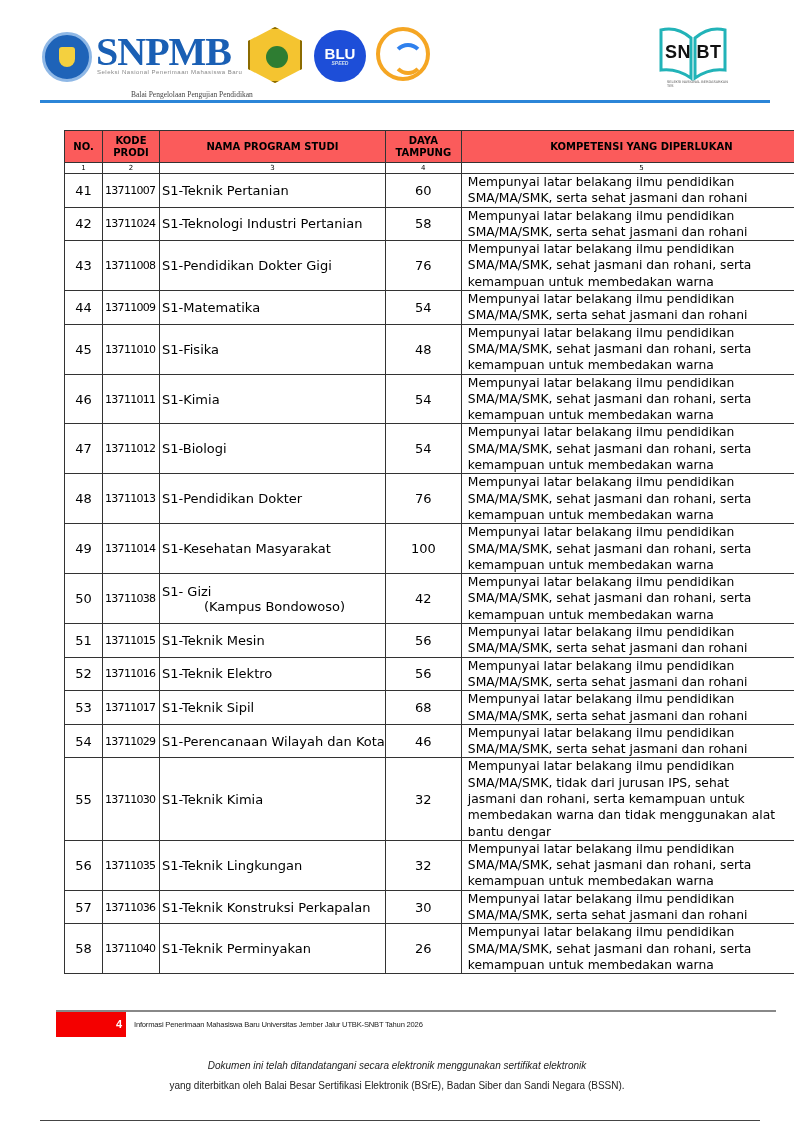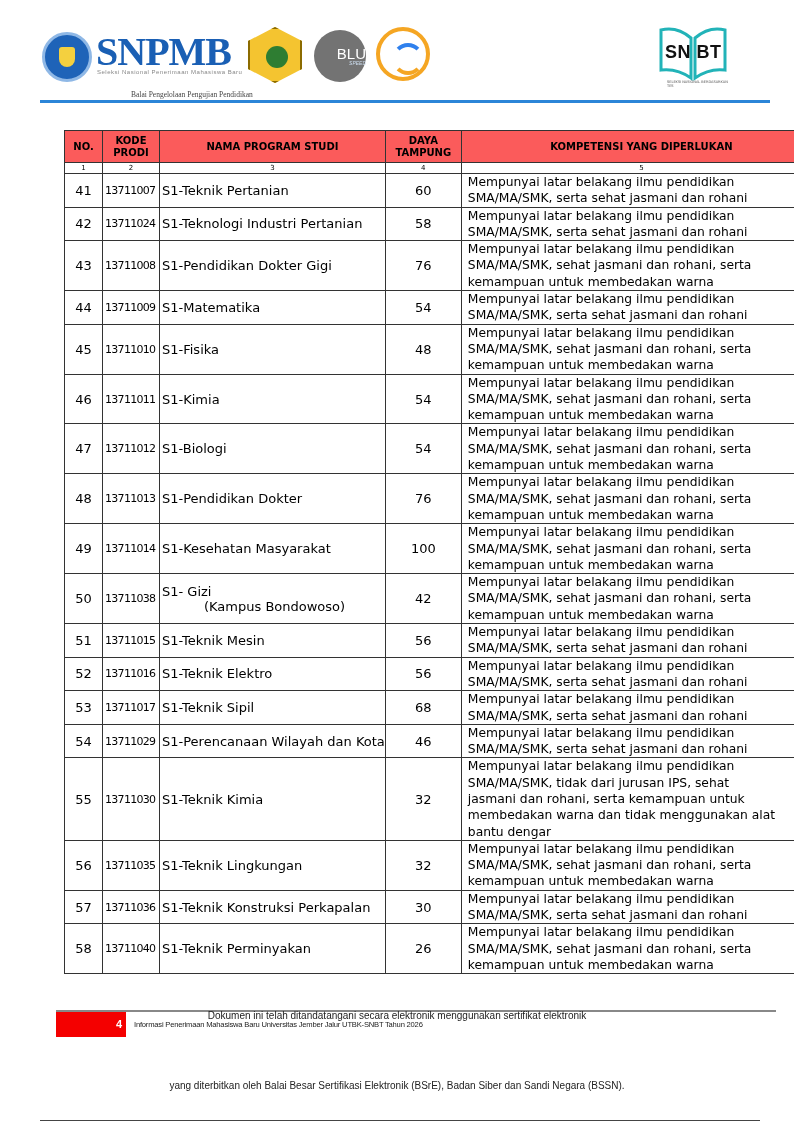--- a/index.html
+++ b/index.html
@@ -5,21 +5,21 @@
   * { margin: 0; padding: 0; box-sizing: border-box; }
   body { width: 794px; height: 1123px; background: #fff; font-family: "DejaVu Sans", sans-serif; position: relative; overflow: hidden; color: #000; }
   .header { position: absolute; left: 0; top: 0; width: 794px; height: 105px; }
   .logo-kemdik { position: absolute; left: 42px; top: 32px; width: 50px; height: 50px; border-radius: 50%; background: #1e63b8; border: 3px solid #8fb8e6; }
   .logo-kemdik::after { content: ""; position: absolute; left: 14px; top: 12px; width: 16px; height: 20px; background: #f4d03f; border-radius: 3px 3px 8px 8px; }
   .snpmb-text { position: absolute; left: 96px; top: 28px; font-family: Liberation Serif, serif; font-weight: bold; font-size: 40px; color: #1a5fb4; letter-spacing: -1px; }
   .snpmb-sub1 { position: absolute; left: 97px; top: 69px; font-size: 6px; color: #888; font-family: "Liberation Sans", sans-serif; letter-spacing: 0.5px; }
   .snpmb-sub2 { position: absolute; left: 97px; top: 90px; font-size: 7.5px; color: #444; font-family: Liberation Serif, serif; margin-left: 34px; }
   .logo-unej { position: absolute; left: 248px; top: 27px; width: 54px; height: 56px; background: #f4c430; clip-path: polygon(50% 0, 100% 25%, 100% 75%, 50% 100%, 0 75%, 0 25%); border: 2px solid #8b6b00; }
   .logo-unej::after { content: ""; position: absolute; left: 16px; top: 17px; width: 22px; height: 22px; border-radius: 50%; background: #2e7d32; }
-  .logo-blu { position: absolute; left: 314px; top: 30px; width: 52px; height: 52px; border-radius: 50%; background: #737373; color: #fff; font-family: "Liberation Sans", sans-serif; font-weight: normal; font-size: 15px; text-align: right; line-height: 48px; }
+  .logo-blu { position: absolute; left: 314px; top: 30px; width: 52px; height: 52px; border-radius: 50%; background: #1d4ed8; color: #fff; font-family: "Liberation Sans", sans-serif; font-weight: bold; font-size: 15px; text-align: center; line-height: 48px; }
   .logo-blu small { position: absolute; left: 0; right: 0; top: 30px; font-size: 5px; line-height: 6px; font-style: italic; color: #cde; }
   .logo-dikti { position: absolute; left: 376px; top: 27px; width: 54px; height: 54px; border-radius: 50%; background: #fff; border: 4px solid #f5a623; }
   .logo-dikti::after { content: ""; position: absolute; left: 12px; top: 12px; width: 24px; height: 24px; border-radius: 50%; border: 4px solid #2f80ed; border-color: #2f80ed transparent #f5a623 transparent; }
   .logo-snbt { position: absolute; left: 657px; top: 24px; width: 72px; height: 58px; }
   .snbt-text { position: absolute; left: 8px; top: 18px; font-family: "Liberation Sans", sans-serif; font-weight: bold; font-size: 18px; color: #111; letter-spacing: 0.5px; }
   .snbt-sub { position: absolute; left: 10px; top: 56px; font-size: 3.5px; color: #555; }
   .header-line { position: absolute; left: 40px; top: 100px; width: 730px; height: 3px; background: #2b85d8; }
 
   table.main { position: absolute; left: 64px; top: 130px; width: 758px; border-collapse: collapse; font-family: "DejaVu Sans", sans-serif; }
   table.main td, table.main th { border: 1px solid #333; }
@@ -30,21 +30,21 @@
   table.main td.nama { font-size: 13px; width: 212px; padding-left: 2px; white-space: nowrap; }
   table.main td.daya { text-align: center; font-size: 13px; width: 76px; }
   table.main td.komp { font-size: 12.3px; line-height: 16.3px; padding-left: 6px; vertical-align: top; }
   .nama-sub { display: block; padding-left: 42px; }
   .nama-wrap { display: block; }
 
   .footer-line { position: absolute; left: 56px; top: 1010px; width: 720px; height: 2px; background: #888; }
   .footer-red { position: absolute; left: 56px; top: 1012px; width: 70px; height: 25px; background: #f40000; color: #fff; font-size: 11px; font-weight: bold; text-align: right; padding-right: 4px; line-height: 25px; font-family: "Liberation Sans", sans-serif; }
   .footer-text { position: absolute; left: 134px; top: 1020px; font-size: 7.6px; color: #222; font-family: "Liberation Sans", sans-serif; letter-spacing: -0.2px; }
   .sign { position: absolute; left: 0; width: 794px; text-align: center; font-family: "Liberation Sans", sans-serif; font-size: 10px; color: #222; }
-  .sign1 { top: 1010px; }
+  .sign1 { top: 1060px; font-style: italic; }
   .sign2 { top: 1080px; }
   .bottom-line { position: absolute; left: 40px; top: 1120px; width: 720px; height: 1px; background: #444; }
 </style>
 </head>
 <body>
 
 <div class="header">
   <div class="logo-kemdik"></div>
   <div class="snpmb-text">SNPMB</div>
   <div class="snpmb-sub1">Seleksi Nasional Penerimaan Mahasiswa Baru</div>

